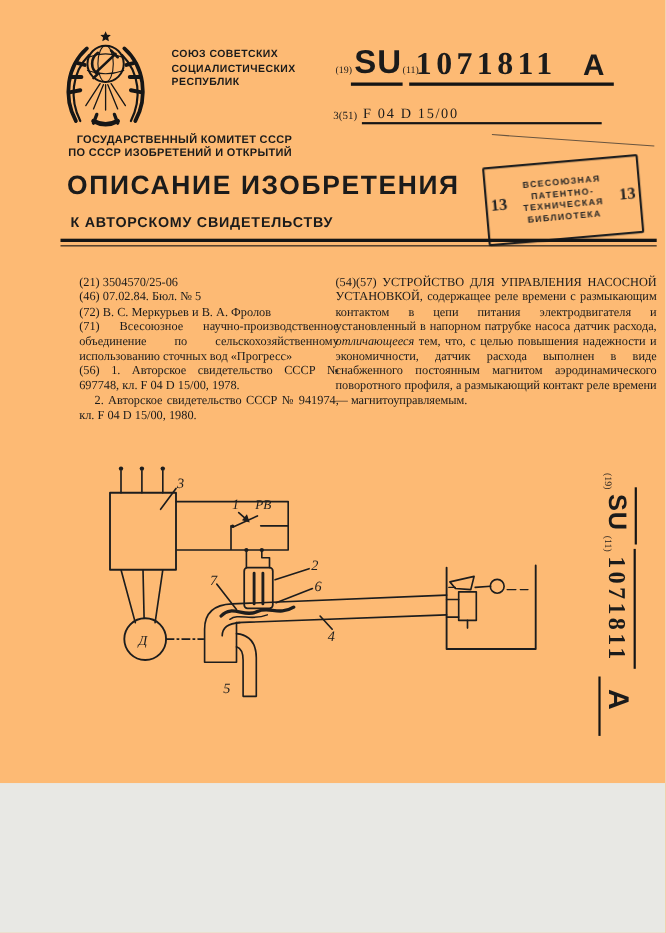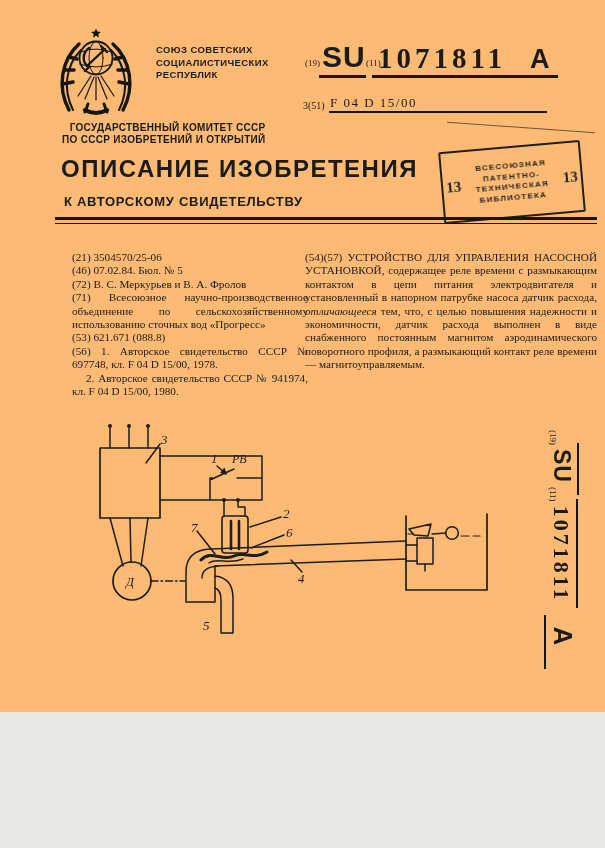--- a/index.html
+++ b/index.html
@@ -106,21 +106,20 @@
   </div>
 
   <div class="abs rule" style="left:55px;top:217px;width:542px;height:3.2px;"></div>
   <div class="abs rule" style="left:55px;top:222.6px;width:542px;height:1px;"></div>
 
   <div class="abs col left-col">
     <p>(21) 3504570/25-06</p>
     <p>(46) 07.02.84. Бюл. № 5</p>
     <p>(72) В. С. Меркурьев и В. А. Фролов</p>
     <p class="just">(71) Всесоюзное научно-производственное объединение по сельскохозяйственному использованию сточных вод «Прогресс»</p>
-    <p>(53) 621.671 (088.8)</p>
     <p class="just">(56) 1. Авторское свидетельство СССР № 697748, кл. F 04 D 15/00, 1978.</p>
     <p class="just indent">2. Авторское свидетельство СССР № 941974, кл. F 04 D 15/00, 1980.</p>
   </div>
 
   <div class="abs col right-col">
     <p><span>(54)(57) </span><span>УСТРОЙСТВО ДЛЯ УПРАВЛЕНИЯ НАСОСНОЙ УСТАНОВКОЙ,</span><span> содержащее реле времени с размыкающим контактом в цепи питания электродвигателя и установленный в напорном патрубке насоса датчик расхода, </span><span class="em-i">отличающееся</span><span> тем, что, с целью повышения надежности и экономичности, датчик расхода выполнен в виде снабженного постоянным магнитом аэродинамического поворотного профиля, а размыкающий контакт реле времени — магнитоуправляемым.</span></p>
   </div>
 
   <svg class="abs" style="left:70px;top:412px;" width="470" height="250" viewBox="70 412 470 250">
     <g stroke="#1d1d1d" stroke-width="1.5" fill="none" stroke-linecap="round" stroke-linejoin="round">

